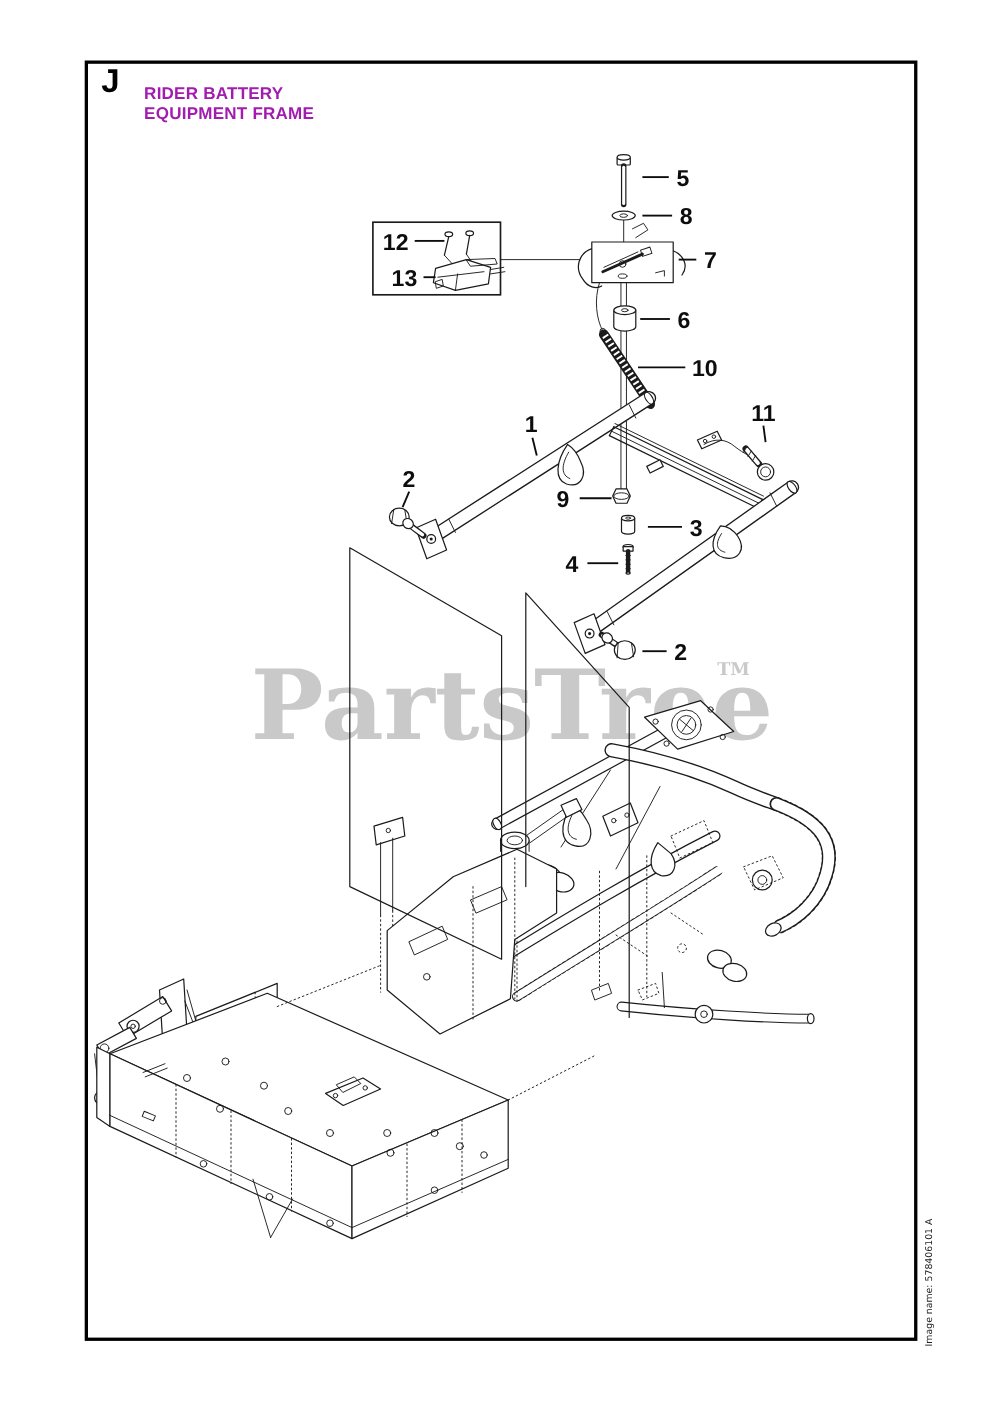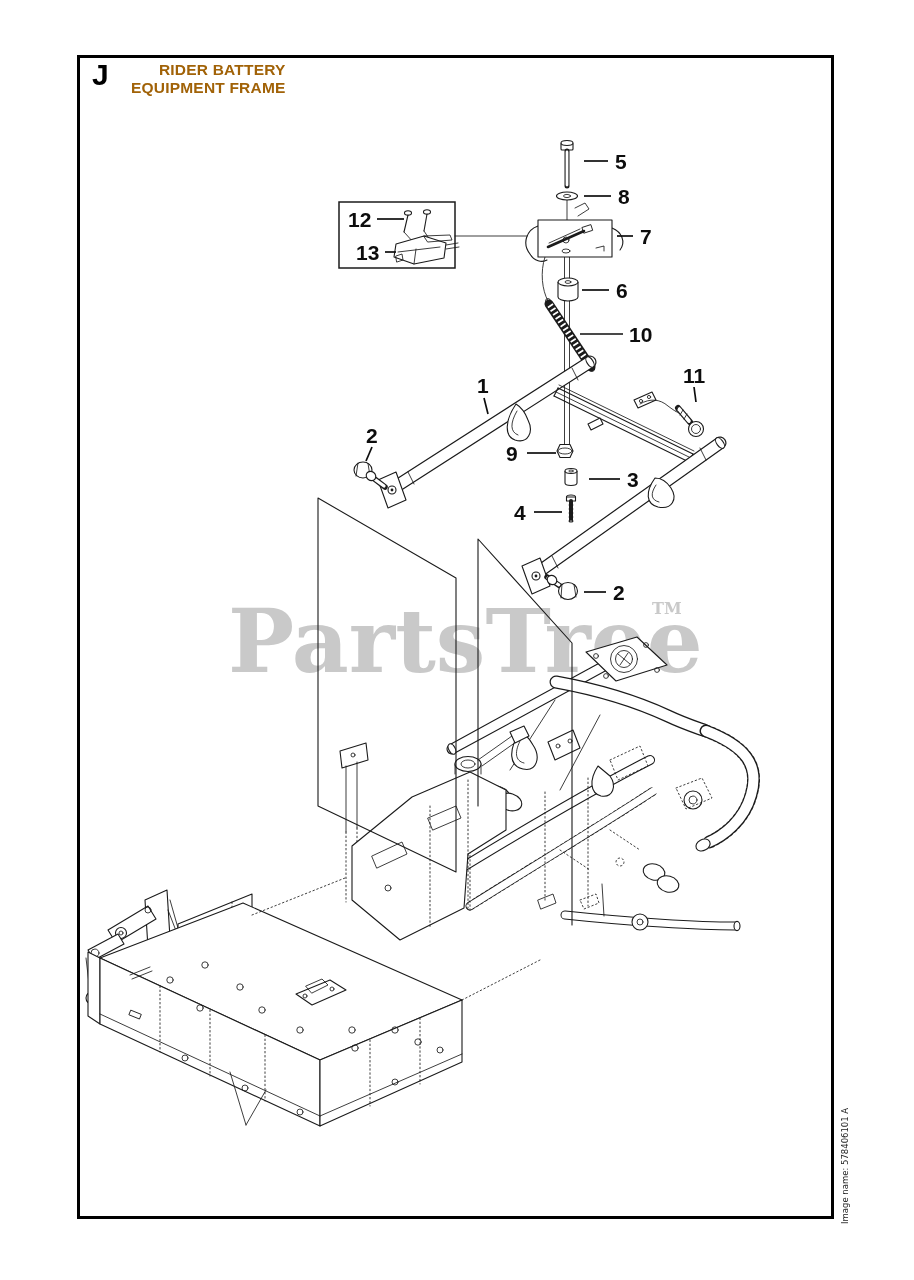--- a/index.html
+++ b/index.html
@@ -1,19 +1,19 @@
 <!DOCTYPE html>
 <html><head>
 <meta charset="utf-8">
 <style>
   html,body{margin:0;padding:0;background:#fff;}
   body{width:914px;height:1280px;position:relative;font-family:"Liberation Sans",sans-serif;overflow:hidden;}
   .page-border{position:absolute;left:77px;top:55px;width:757px;height:1164px;border:3px solid #000;box-sizing:border-box;}
   .hdr-letter{position:absolute;left:92px;top:58px;font-size:30px;font-weight:bold;color:#000;}
-  .hdr-title{position:absolute;left:131px;top:61px;font-size:15.5px;font-weight:bold;color:#a16207;line-height:18px;letter-spacing:.2px;text-align:right;}
+  .hdr-title{position:absolute;left:131px;top:77px;font-size:15.5px;font-weight:bold;color:#a21caf;line-height:18px;letter-spacing:.2px;}
   .vcaption{position:absolute;left:840px;top:1124px;height:100px;width:14px;
     font-family:"DejaVu Sans",sans-serif;font-size:8.5px;color:#222;
     writing-mode:vertical-rl;transform:rotate(180deg);white-space:nowrap;text-align:left;}
   svg{position:absolute;left:0;top:0;}
   .ln{fill:none;stroke:#1b1b1b;stroke-width:1.1;stroke-linecap:round;stroke-linejoin:round;}
   .th{stroke-width:.85;}
   .fw{fill:#fff;stroke:#1b1b1b;stroke-width:1.1;stroke-linejoin:round;}
   .to{fill:none;stroke:#1b1b1b;stroke-linecap:round;}
   .ti{fill:none;stroke:#fff;stroke-linecap:round;}
   .dash{stroke-dasharray:2 3.2;}

